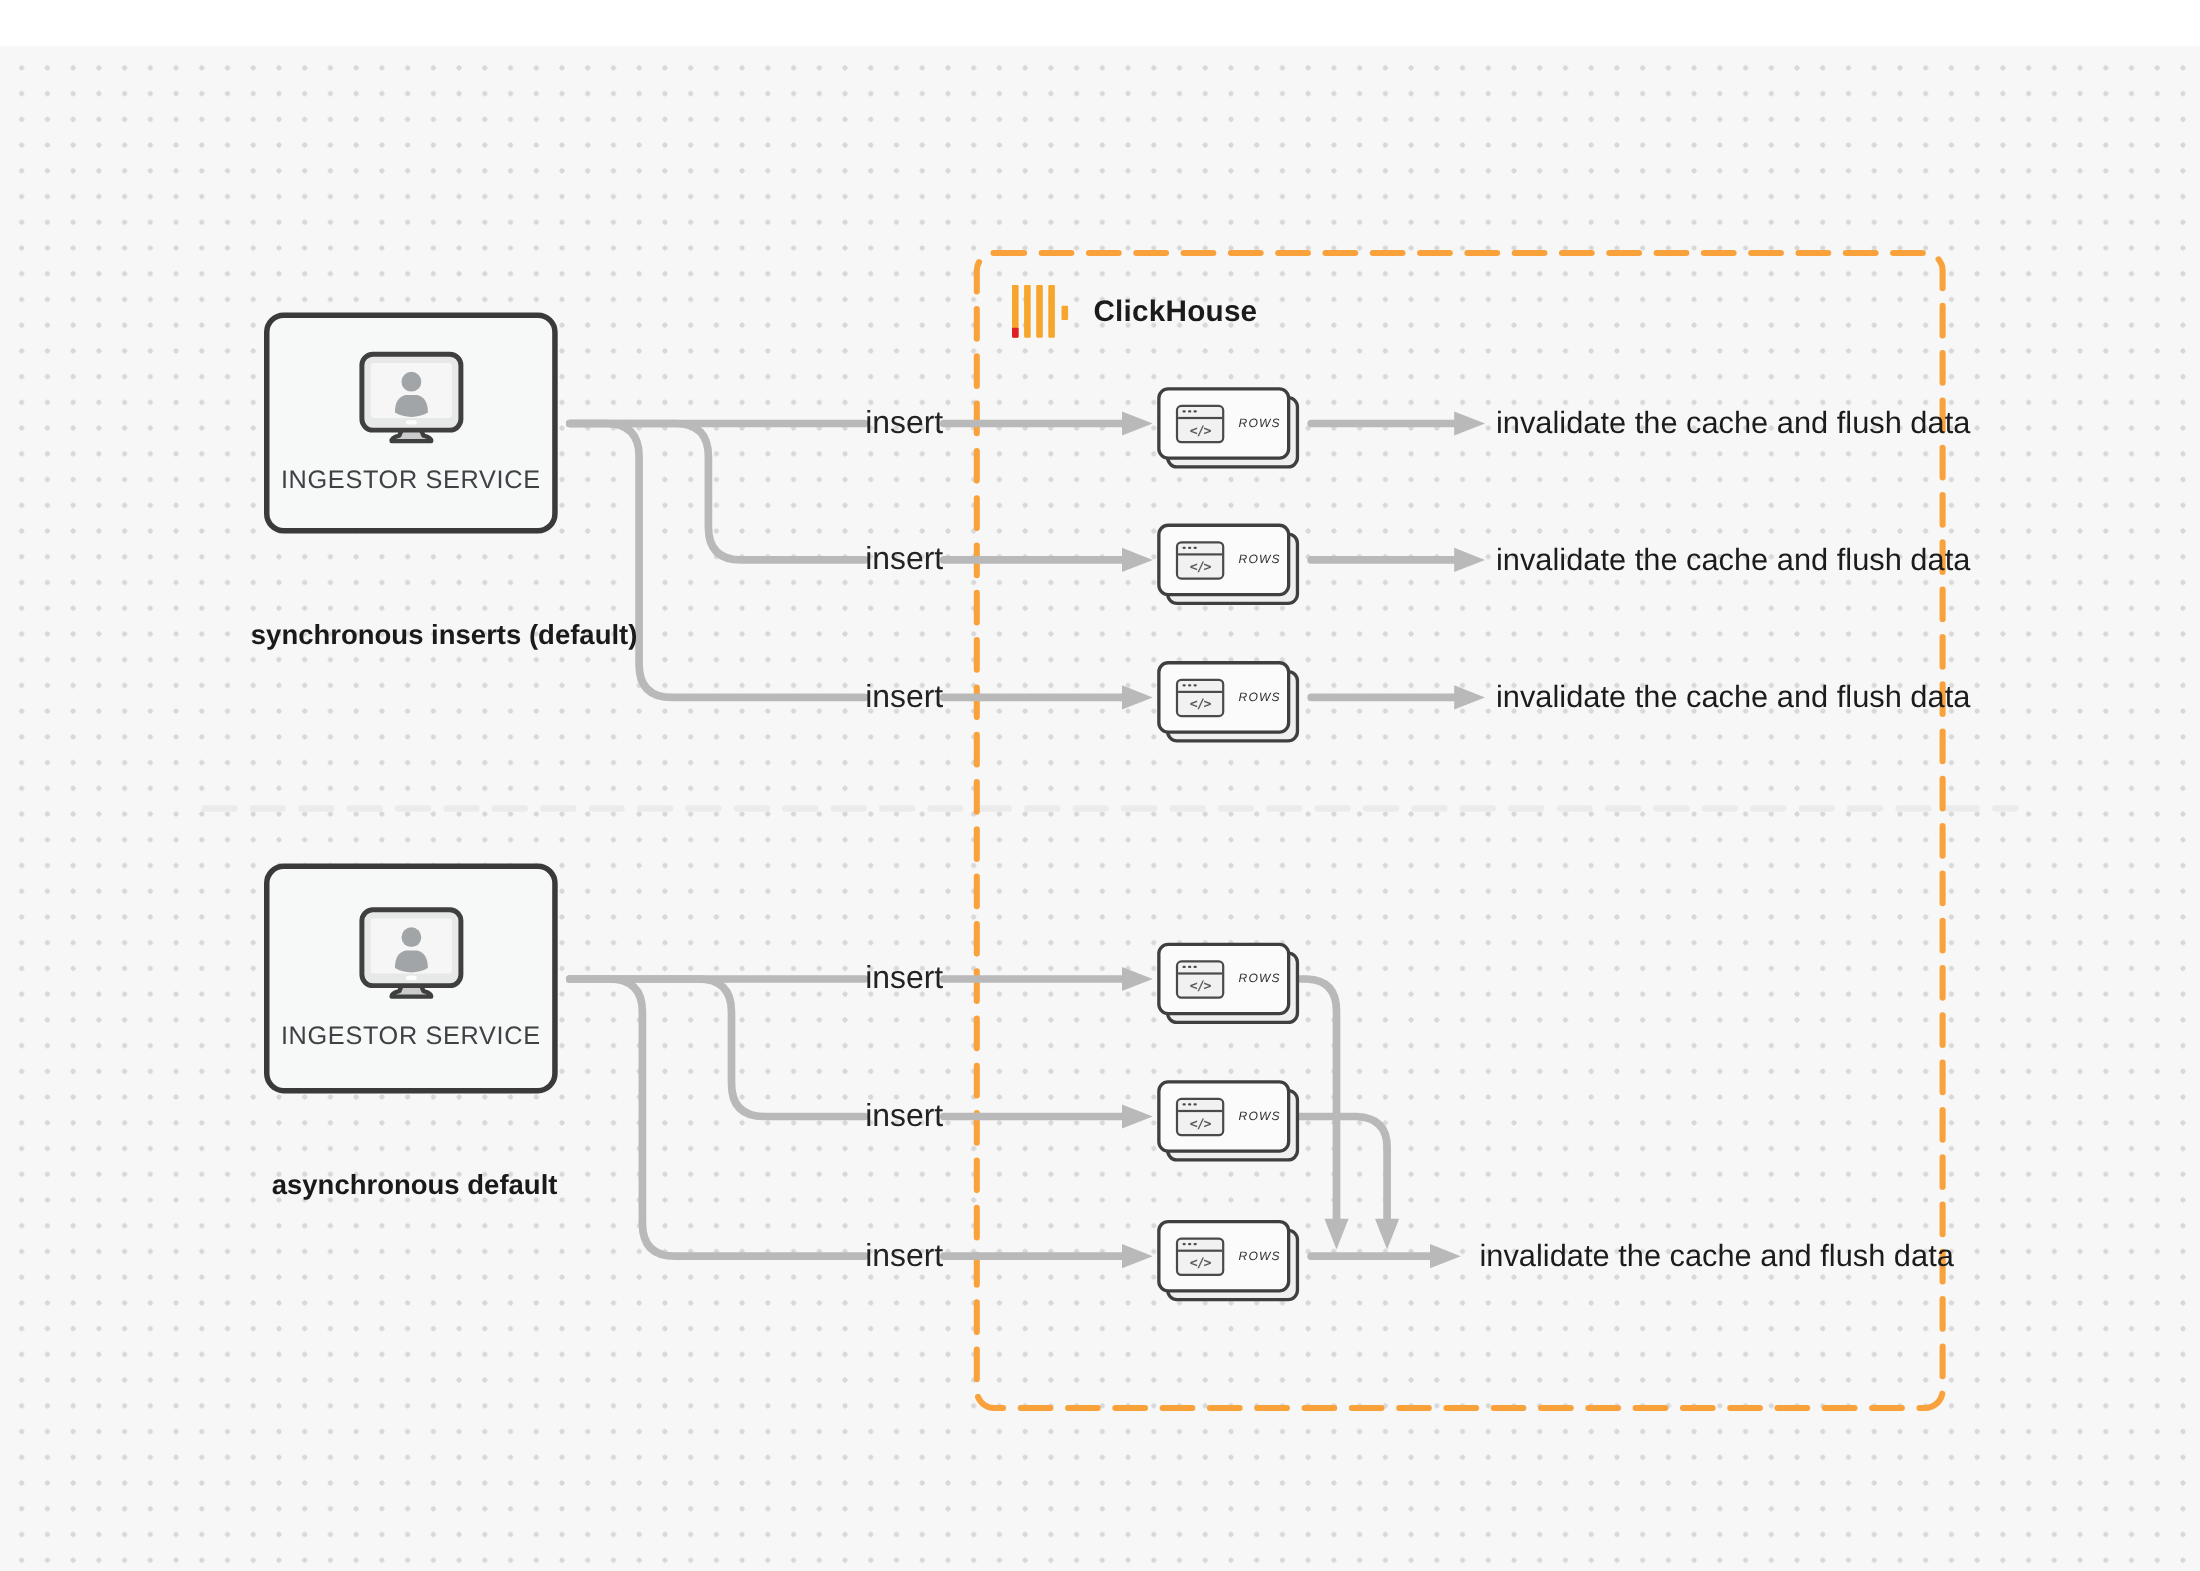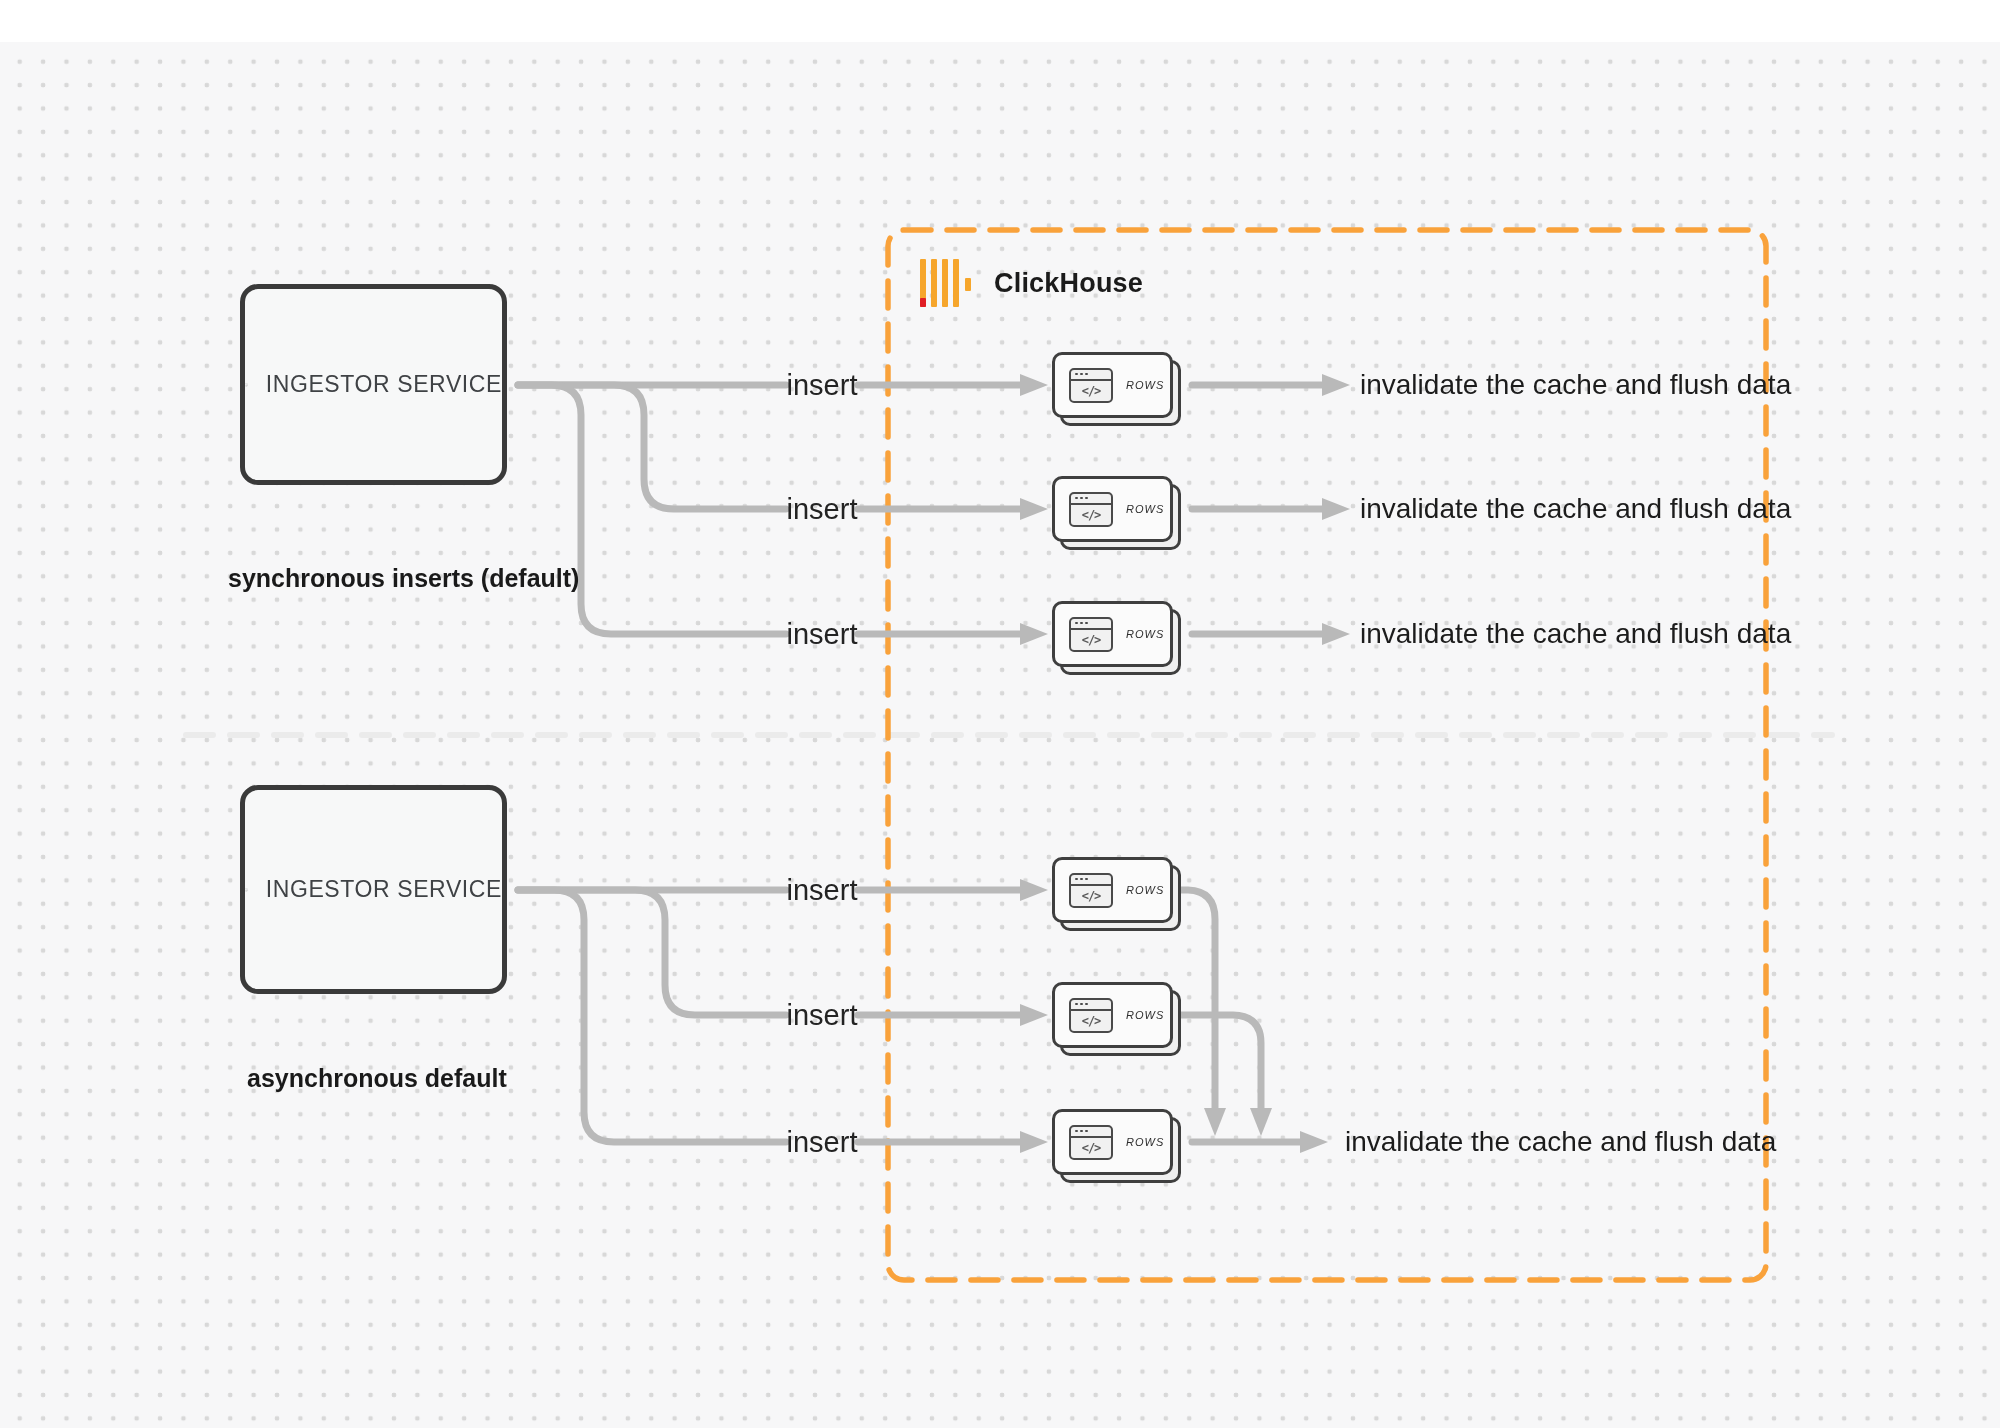--- a/index.html
+++ b/index.html
@@ -18,21 +18,21 @@
   svg.connectors{position:absolute;left:0;top:0;}
 
   
   .ingestor{
     position:absolute;
     width:267px;
     box-sizing:border-box;
     border:5px solid #3a3a3a;
     border-radius:18px;
     background:#f7f8f8;
-    display:flex;flex-direction:row;align-items:center;justify-content:center;
+    display:flex;flex-direction:column;align-items:center;justify-content:center;
     gap:18px;
   }
   .ingestor .label{
     font-size:23px;letter-spacing:0.6px;color:#3f4245;
     white-space:nowrap;
   }
 
   
   .caption{
     position:absolute;

